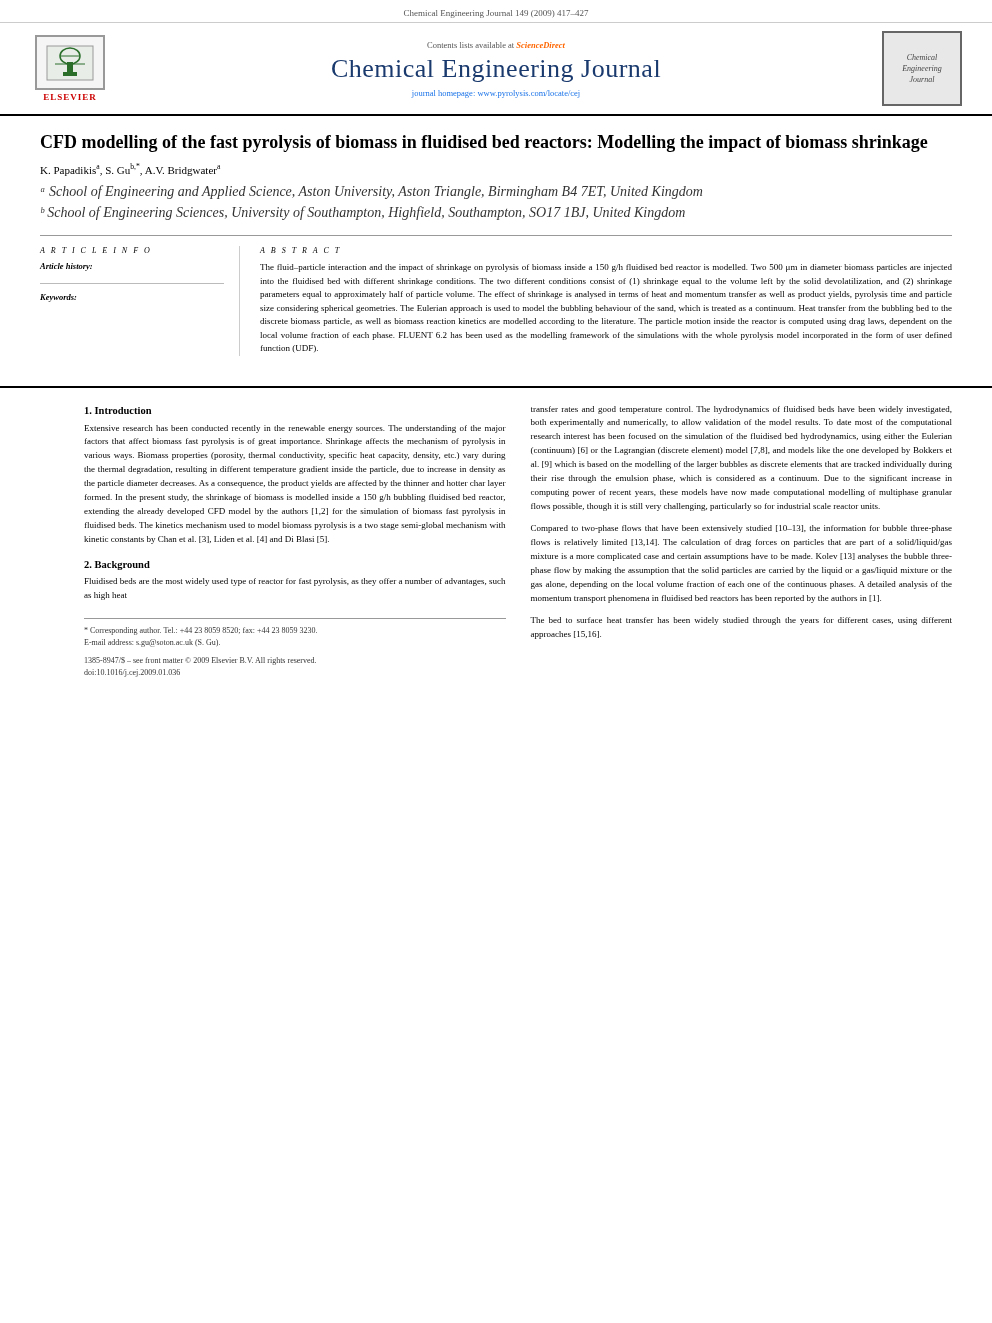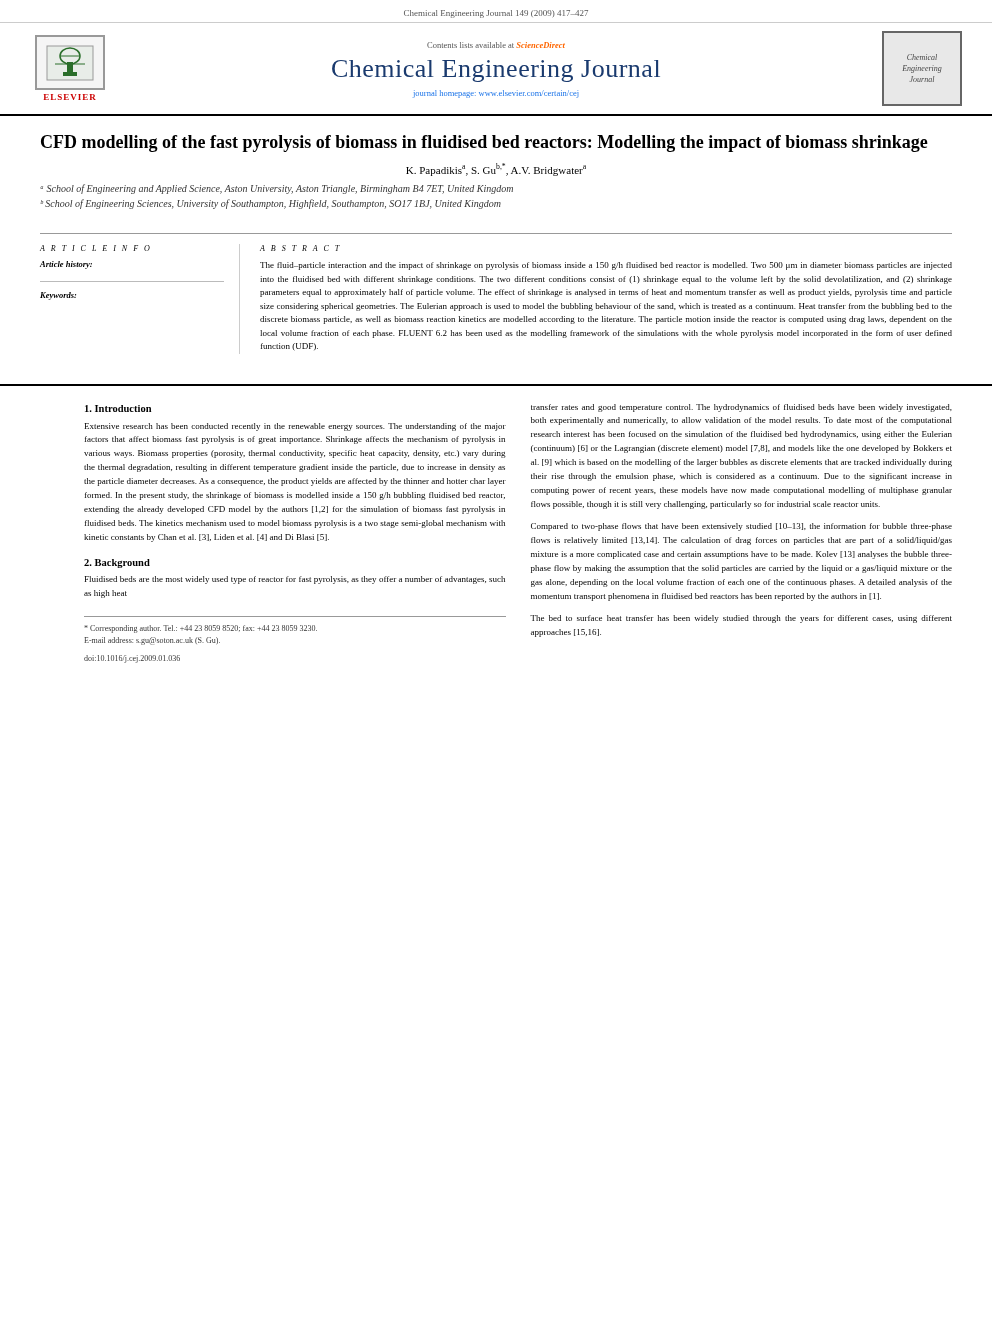--- a/index.html
+++ b/index.html
@@ -127,28 +127,27 @@
       font-weight: bold;
       margin-bottom: 8px;
       line-height: 1.3;
       color: #000;
     }
 
     .authors {
       font-size: 11px;
       margin-bottom: 5px;
       color: #000;
-      text-align: center;
     }
 
     .affiliations {
-      font-size: 10px;
+      font-size: 14px;
       font-style: italic;
       color: #333;
-      margin-bottom: 22px;
+      margin-bottom: 12px;
       line-height: 1.5;
     }
 
     .two-column {
       display: flex;
       gap: 20px;
       margin-top: 10px;
       border-top: 1px solid #999;
       padding-top: 10px;
     }
@@ -314,21 +313,21 @@
         </svg>
       </div>
       <div class="elsevier-text">ELSEVIER</div>
     </div>
 
     <div class="journal-center">
       <div class="science-direct-line">Contents lists available at <span style="color:#f60;font-style:italic;font-weight:bold;">ScienceDirect</span></div>
       <div class="journal-title">Chemical Engineering Journal</div>
       <div class="journal-homepage">
         <span>journal homepage:</span>
-        <span class="link-text">www.elsevier.com/certain/cej</span>
+        <span class="link-text">www.pyrolysis.com/locate/cej</span>
       </div>
     </div>
 
     <div class="cej-logo">
       <span style="font-size:8px; font-style:italic; text-align:center; line-height:1.4;">Chemical<br>Engineering<br>Journal</span>
     </div>
   </div>
 
   <div class="main-content">
 
@@ -382,20 +381,21 @@
         <div class="body-text">
           Fluidised beds are the most widely used type of reactor for fast pyrolysis, as they offer a number of advantages, such as high heat
         </div>
 
         <div class="footnote-area">
           <div class="footnote-text">
             <div>* Corresponding author. Tel.: +44 23 8059 8520; fax: +44 23 8059 3230.</div>
             <div>E-mail address: s.gu@soton.ac.uk (S. Gu).</div>
           </div>
           <div class="footnote-text" style="margin-top:6px;">
+            <div>1385-8947/$ – see front matter © 2009 Elsevier B.V. All rights reserved.</div>
             <div>doi:10.1016/j.cej.2009.01.036</div>
           </div>
         </div>
 
       </div>
 
       <div class="body-right">
 
         <div class="body-text">
           transfer rates and good temperature control. The hydrodynamics of fluidised beds have been widely investigated, both experimentally and numerically, to allow validation of the model results. To date most of the computational research interest has been focused on the simulation of the fluidised bed hydrodynamics, using either the Eulerian (continuum) [6] or the Lagrangian (discrete element) model [7,8], and models like the one developed by Bokkers et al. [9] which is based on the modelling of the larger bubbles as discrete elements that are tracked individually during their rise through the emulsion phase, which is considered as a continuum. Due to the significant increase in computing power of recent years, these models have now made computational modelling of multiphase granular flows possible, though it is still very challenging, particularly so for industrial scale reactor units.

